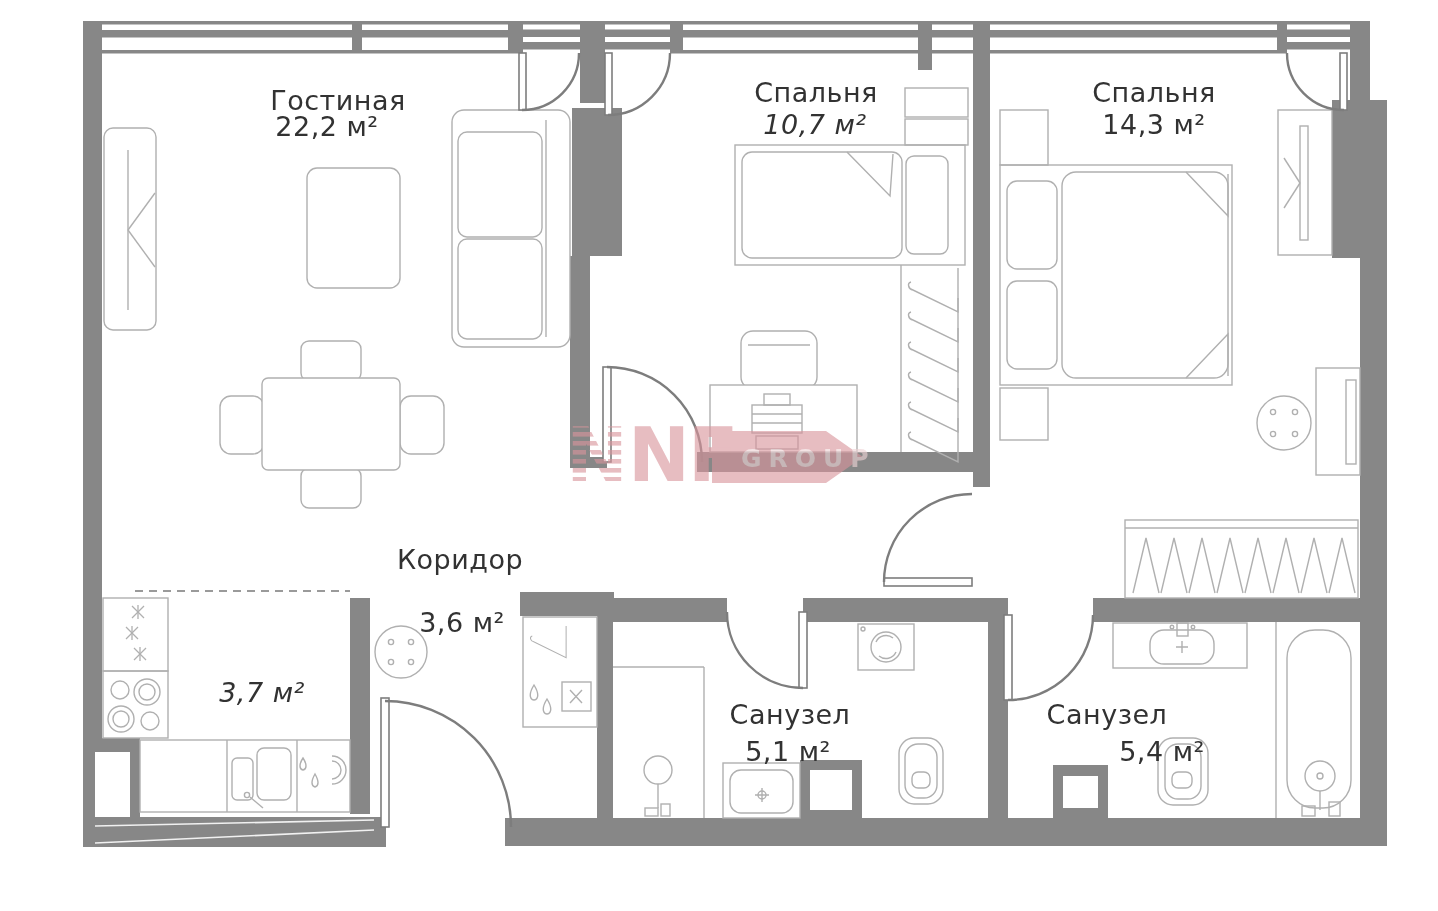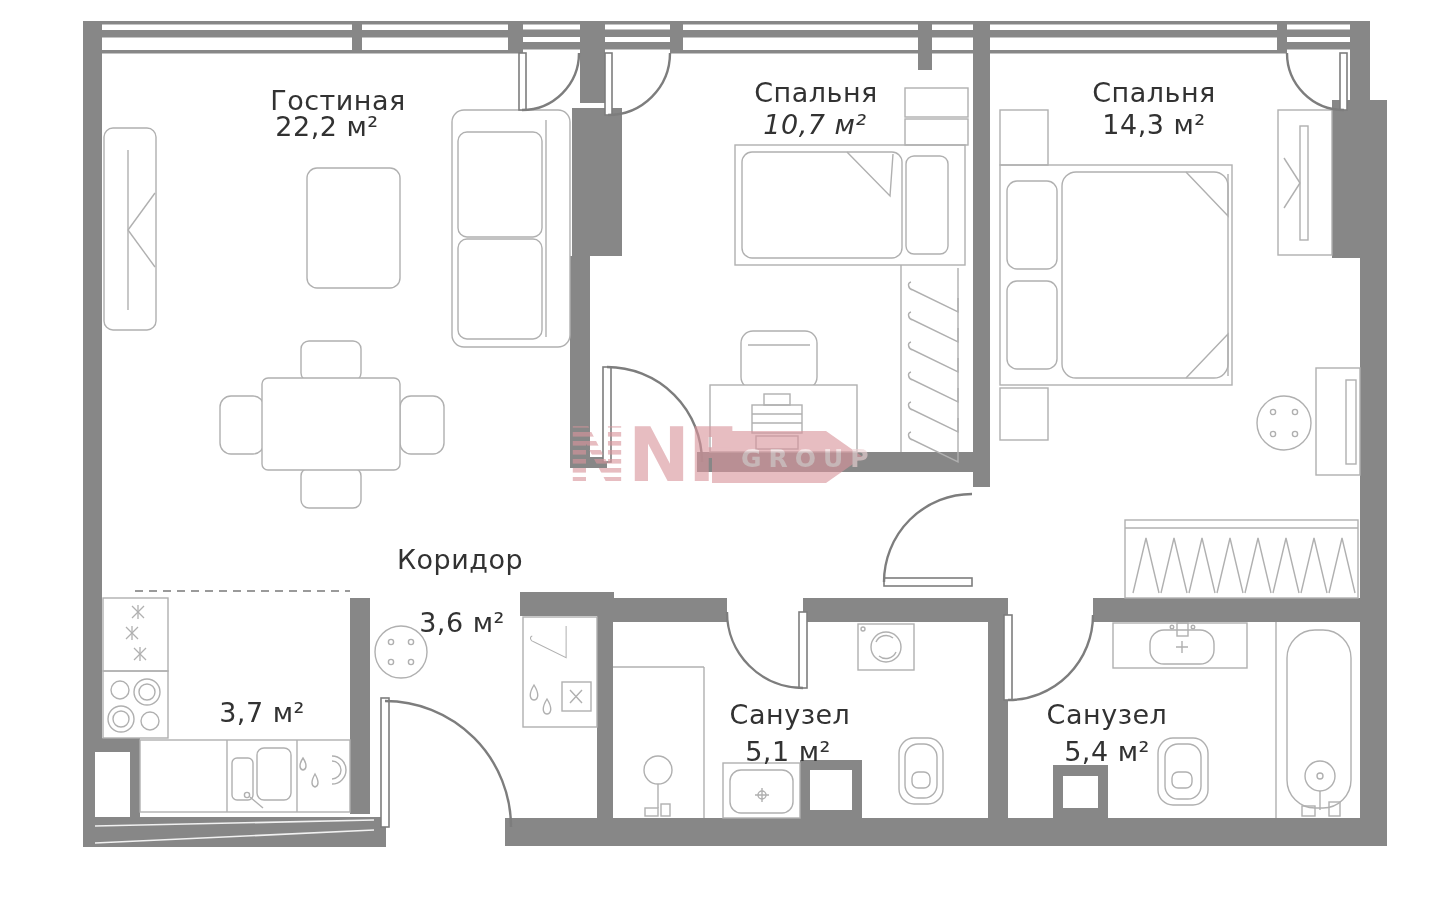--- a/index.html
+++ b/index.html
@@ -350,20 +350,20 @@
     <text class="wm-group" x="741" y="467">GROUP</text>
   </g>
 </svg>
 
   <div class="room-label" style="left:310px;top:100px;margin-left:28px;">Гостиная</div>
   <div class="room-label" style="left:312px;top:126px;margin-left:15px;">22,2 м²</div>
   <div class="room-label" style="left:816px;top:92px;">Спальня</div>
   <div class="room-label" style="left:815px;top:124px;font-style:italic;">10,7 м²</div>
   <div class="room-label" style="left:1154px;top:92px;">Спальня</div>
   <div class="room-label" style="left:1154px;top:124px;">14,3 м²</div>
-  <div class="room-label" style="left:262px;top:712px;">3,7 м²</div>
+  <div class="room-label" style="left:262px;top:692px;font-style:italic;">3,7 м²</div>
   <div class="room-label" style="left:460px;top:559px;">Коридор</div>
   <div class="room-label" style="left:462px;top:622px;">3,6 м²</div>
   <div class="room-label" style="left:790px;top:714px;">Санузел</div>
   <div class="room-label" style="left:788px;top:751px;">5,1 м²</div>
   <div class="room-label" style="left:1107px;top:714px;">Санузел</div>
-  <div class="room-label" style="left:1107px;top:751px;">5,4 м²</div>
+  <div class="room-label" style="left:1162px;top:751px;">5,4 м²</div>
 </div>
 
 </body></html>

